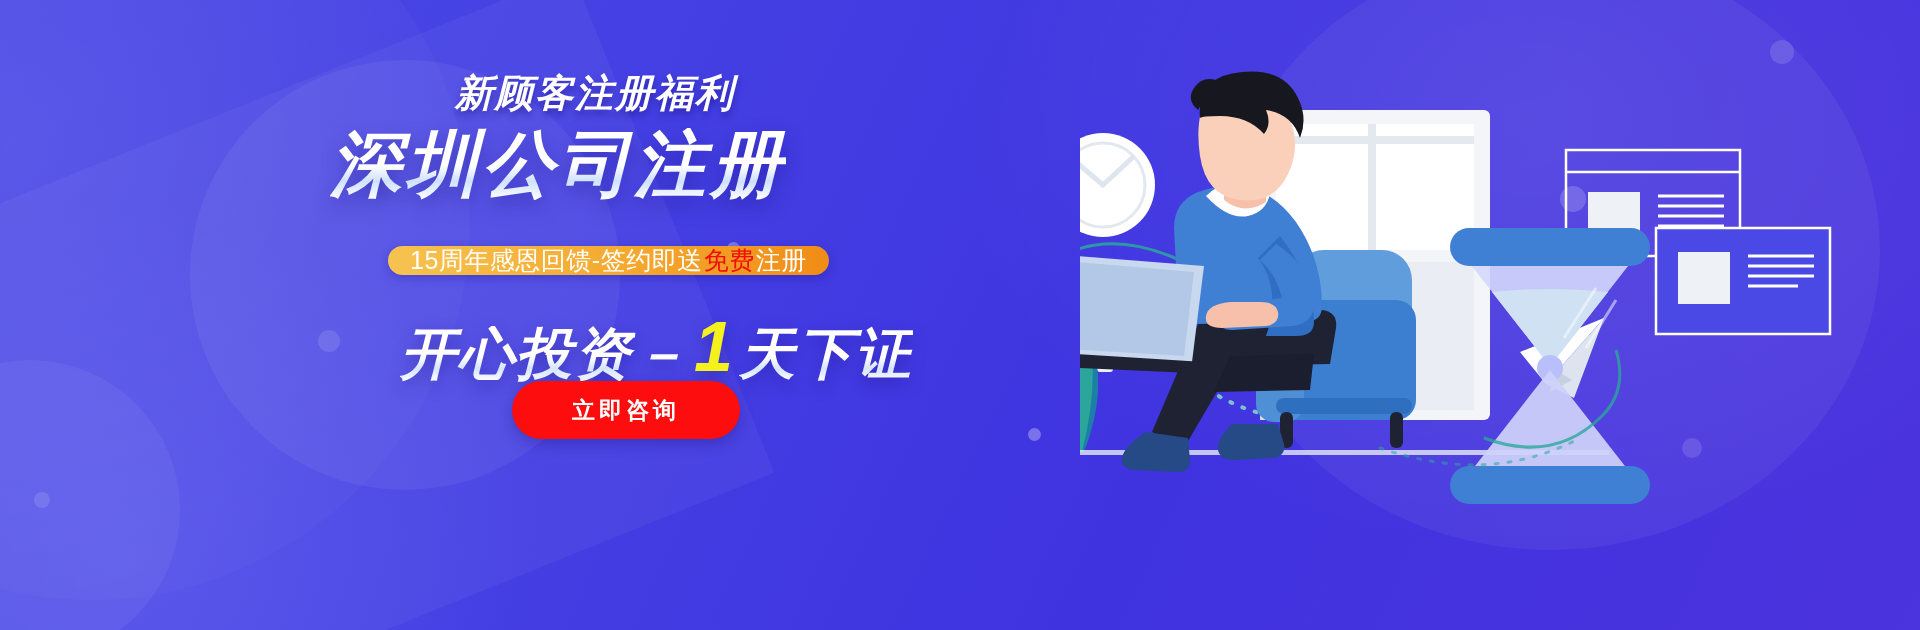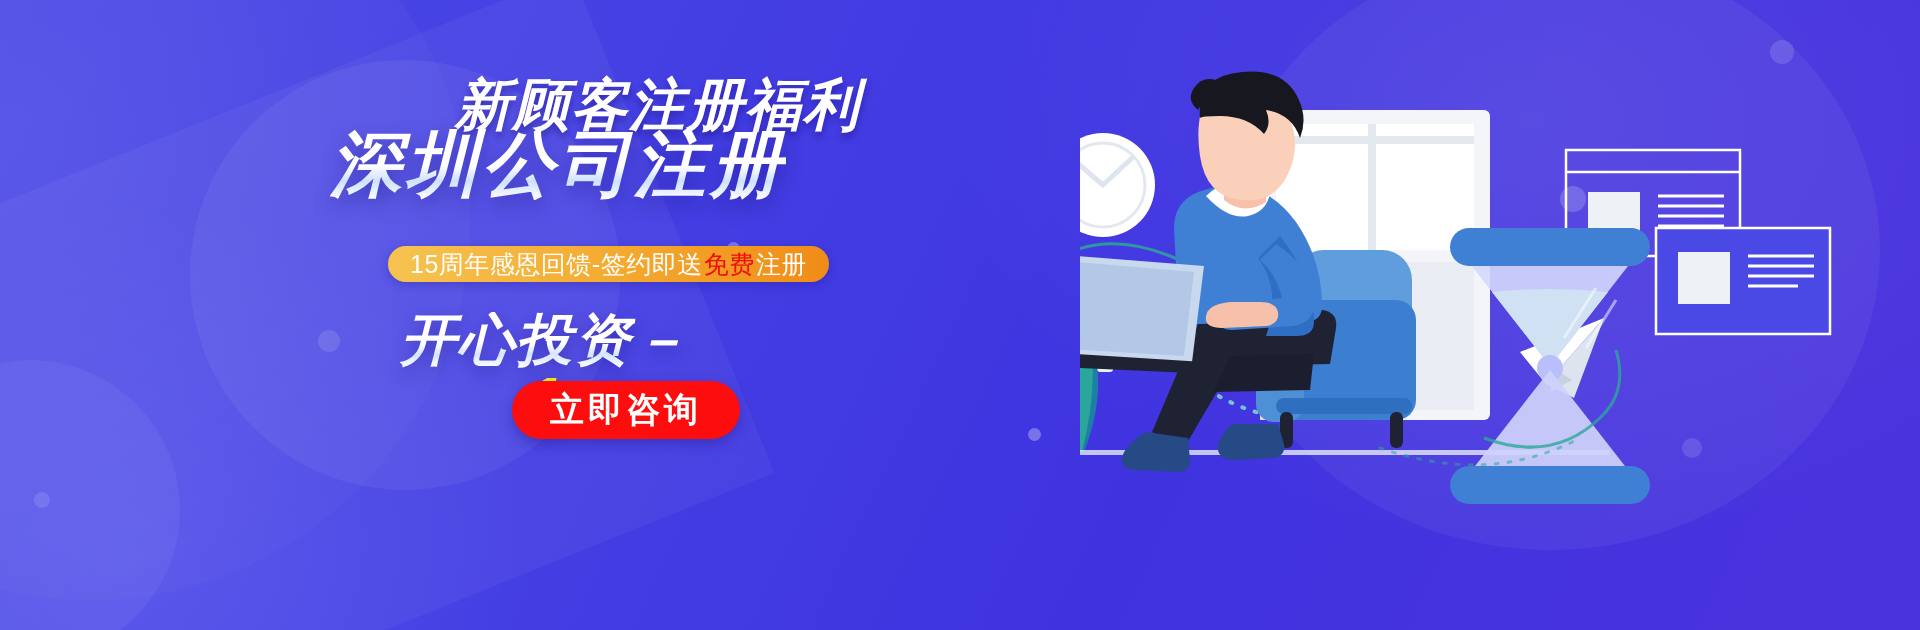--- a/index.html
+++ b/index.html
@@ -39,70 +39,70 @@
   .dot.d4{width:22px;height:22px;left:318px;top:330px;background:rgba(255,255,255,.12);}
   .dot.d5{width:16px;height:16px;left:34px;top:492px;background:rgba(255,255,255,.12);}
   .dot.d6{width:13px;height:13px;left:727px;top:242px;background:rgba(255,255,255,.30);}
   .dot.d7{width:13px;height:13px;left:1028px;top:428px;background:rgba(255,255,255,.30);}
 
   
   .copy{position:absolute;left:0;top:0;width:980px;height:630px;}
 
   .eyebrow{
     position:absolute;left:455px;top:68px;
-    font-size:56px;font-weight:bold;letter-spacing:2px;
+    font-size:38px;font-weight:bold;letter-spacing:2px;
     font-style:italic;
     color:#ffffff;
     text-shadow:0 5px 7px rgba(20,12,120,.45);
     white-space:nowrap;
   }
   .headline{
     position:absolute;left:330px;top:128px;
     font-size:72px;line-height:1;font-weight:bold;letter-spacing:4px;
     font-style:italic;
     white-space:nowrap;
     background:linear-gradient(180deg,#ffffff 0%,#ffffff 52%,#cfe0ff 74%,#ffffff 100%);
     -webkit-background-clip:text;background-clip:text;color:transparent;
     filter:drop-shadow(0 8px 10px rgba(20,12,120,.40));
   }
 
   .pill{
     position:absolute;left:388px;top:246px;
-    height:36px;padding:0 22px;
+    height:29px;padding:0 22px;
     display:flex;align-items:center;justify-content:center;
     border-radius:24px;
     background:linear-gradient(90deg,#f6c350 0%,#f4a82e 55%,#f08c17 100%);
     box-shadow:0 3px 10px rgba(20,12,120,.25);
     white-space:nowrap;
   }
   .pill span{font-size:25px;font-weight:normal;color:#ffffff;letter-spacing:.5px;}
   .pill .free{color:#ef0d0d;font-weight:normal;padding:0 1px;}
 
   .tagline{
     position:absolute;left:400px;top:312px;
     font-size:56px;line-height:1;font-weight:bold;letter-spacing:2px;
     font-style:italic;white-space:nowrap;
-    display:flex;align-items:center;flex-direction:column;
+    display:flex;align-items:flex-end;
   }
   .tagline .w{
     background:linear-gradient(180deg,#ffffff 0%,#ffffff 55%,#d6e4ff 76%,#ffffff 100%);
     -webkit-background-clip:text;background-clip:text;color:transparent;
     filter:drop-shadow(0 6px 8px rgba(20,12,120,.38));
   }
   .tagline .num{
     color:#f5f11d;font-size:70px;font-weight:bold;padding:0 4px;
     filter:drop-shadow(0 6px 8px rgba(20,12,120,.38));
   }
 
   .cta{
     position:absolute;left:512px;top:381px;
     width:228px;height:58px;border:0;cursor:pointer;
     border-radius:29px;
     background:#fd0d0d;
-    color:#ffffff;font-size:34px;font-weight:bold;letter-spacing:4px;
+    color:#ffffff;font-size:23px;font-weight:bold;letter-spacing:4px;
     font-family:"Liberation Sans","DejaVu Sans",sans-serif;
     box-shadow:0 5px 14px rgba(20,12,120,.30);
   }
 
   
   .art{position:absolute;left:1080px;top:0;width:840px;height:630px;}
   .art svg{display:block;}
 </style>
 </head>
 <body>
@@ -132,20 +132,21 @@
 
     <div class="pill">
       <span>15周年感恩回馈-签约即送</span>
         <span class="free">免费</span>
         <span>注册</span>
     </div>
 
     <div class="tagline">
       <span class="w">开心投资－</span>
         <span class="num">1</span>
+        <span class="w">天下证</span>
     </div>
 
     <button class="cta">立即咨询</button>
   </div>
 
   <div class="art">
     <svg width="840" height="630" viewBox="0 0 840 630" xmlns="http://www.w3.org/2000/svg">
 
       <ellipse cx="470" cy="250" rx="330" ry="300" fill="#ffffff" opacity="0.05"></ellipse>
 

